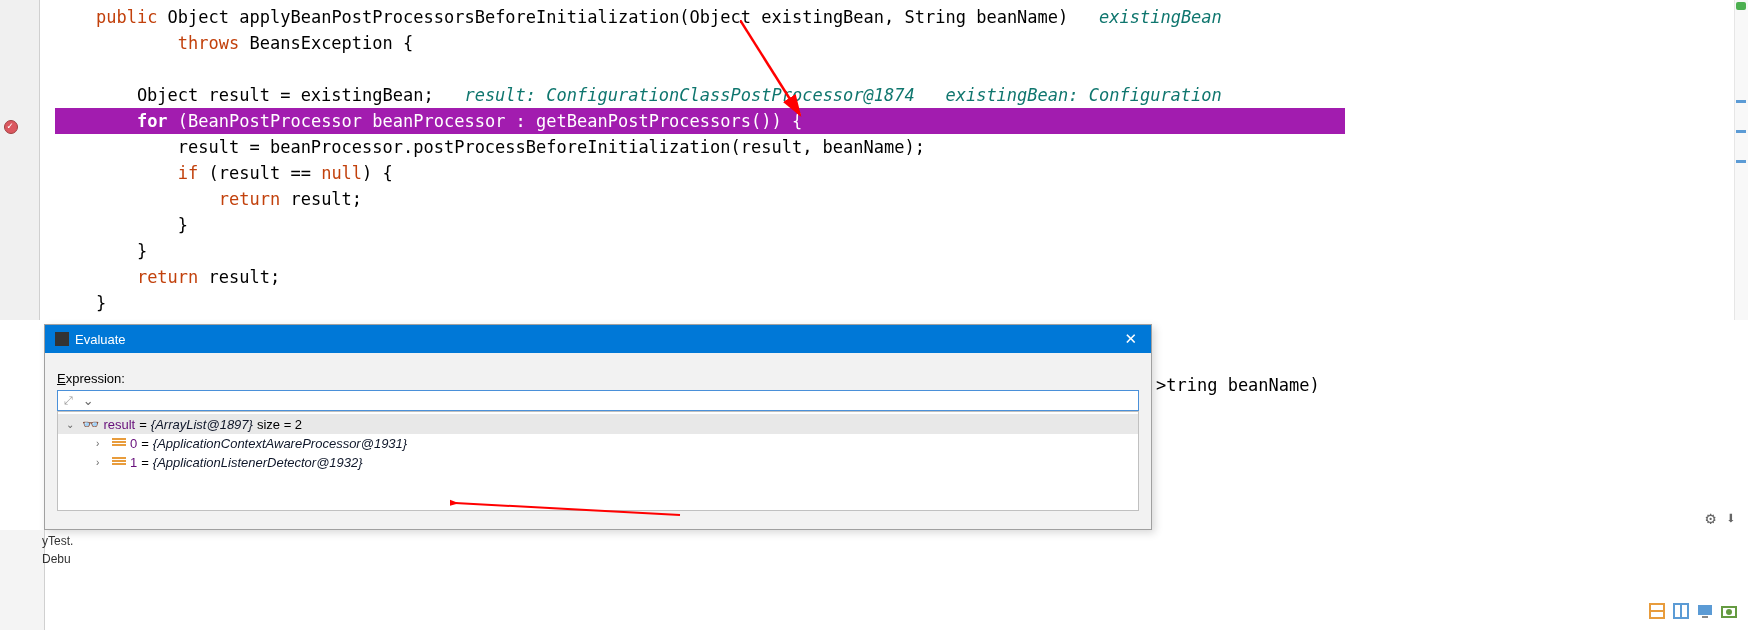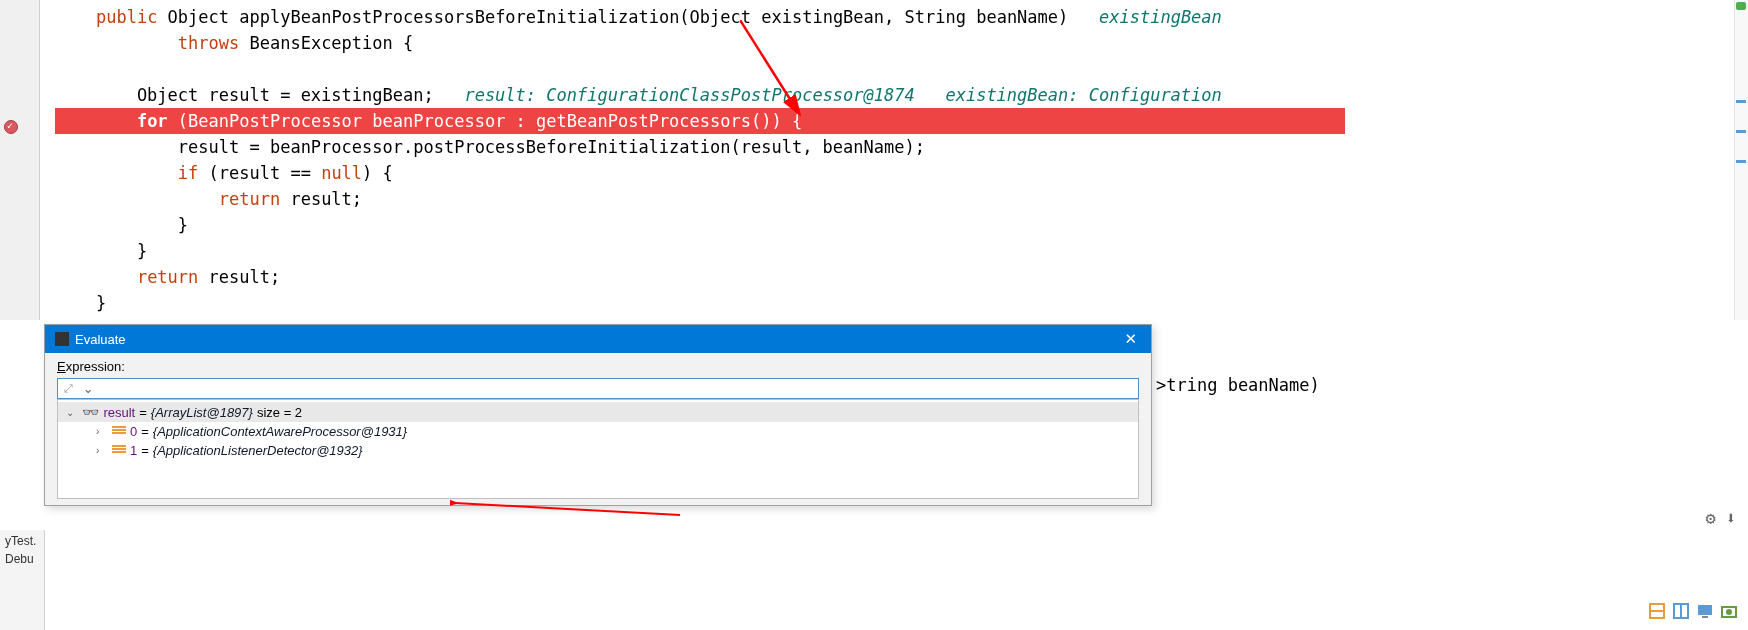--- a/index.html
+++ b/index.html
@@ -52,21 +52,21 @@
     .code-content {
       position: absolute;
       left: 55px;
       top: 4px;
       white-space: pre;
       line-height: 26px;
     }
     .kw { color: #c2410c; font-weight: normal; }
     .hint { color: #0f766e; font-style: italic; }
     .highlight-line {
-      background: #ef4444;
+      background: #a21caf;
       color: #fff;
       display: inline-block;
       width: 1290px;
       padding-left: 0;
     }
     .highlight-line .kw { color: #fff; font-weight: bold; }
     .highlight-text {
       color: #fff;
     }
     .arrow-red {
@@ -110,21 +110,21 @@
       background: #333;
       display: inline-block;
     }
     .close-btn {
       color: #fff;
       cursor: pointer;
       font-size: 15px;
       padding: 0 4px;
     }
     .dialog-body {
-      padding: 6px 12px;
+      padding: 18px 12px;
       font-family: 'Segoe UI', sans-serif;
       font-size: 13px;
     }
     .field-label {
       color: #000;
       margin-bottom: 4px;
       text-decoration: underline;
       text-decoration-color: transparent;
     }
     .field-label::first-letter {
@@ -230,20 +230,21 @@
       height: 100px;
       background: #f4f4f4;
       border-right: 1px solid #d0d0d0;
       font-family: 'Segoe UI', sans-serif;
       font-size: 12px;
       padding: 2px;
     }
     .bottom-tab {
       padding: 2px 3px;
       color: #333;
+      margin-left: 37px;
     }
     .right-icons {
       position: absolute;
       right: 10px;
       bottom: 10px;
       display: flex;
       gap: 6px;
     }
     .tool-icon {
       width: 18px;

